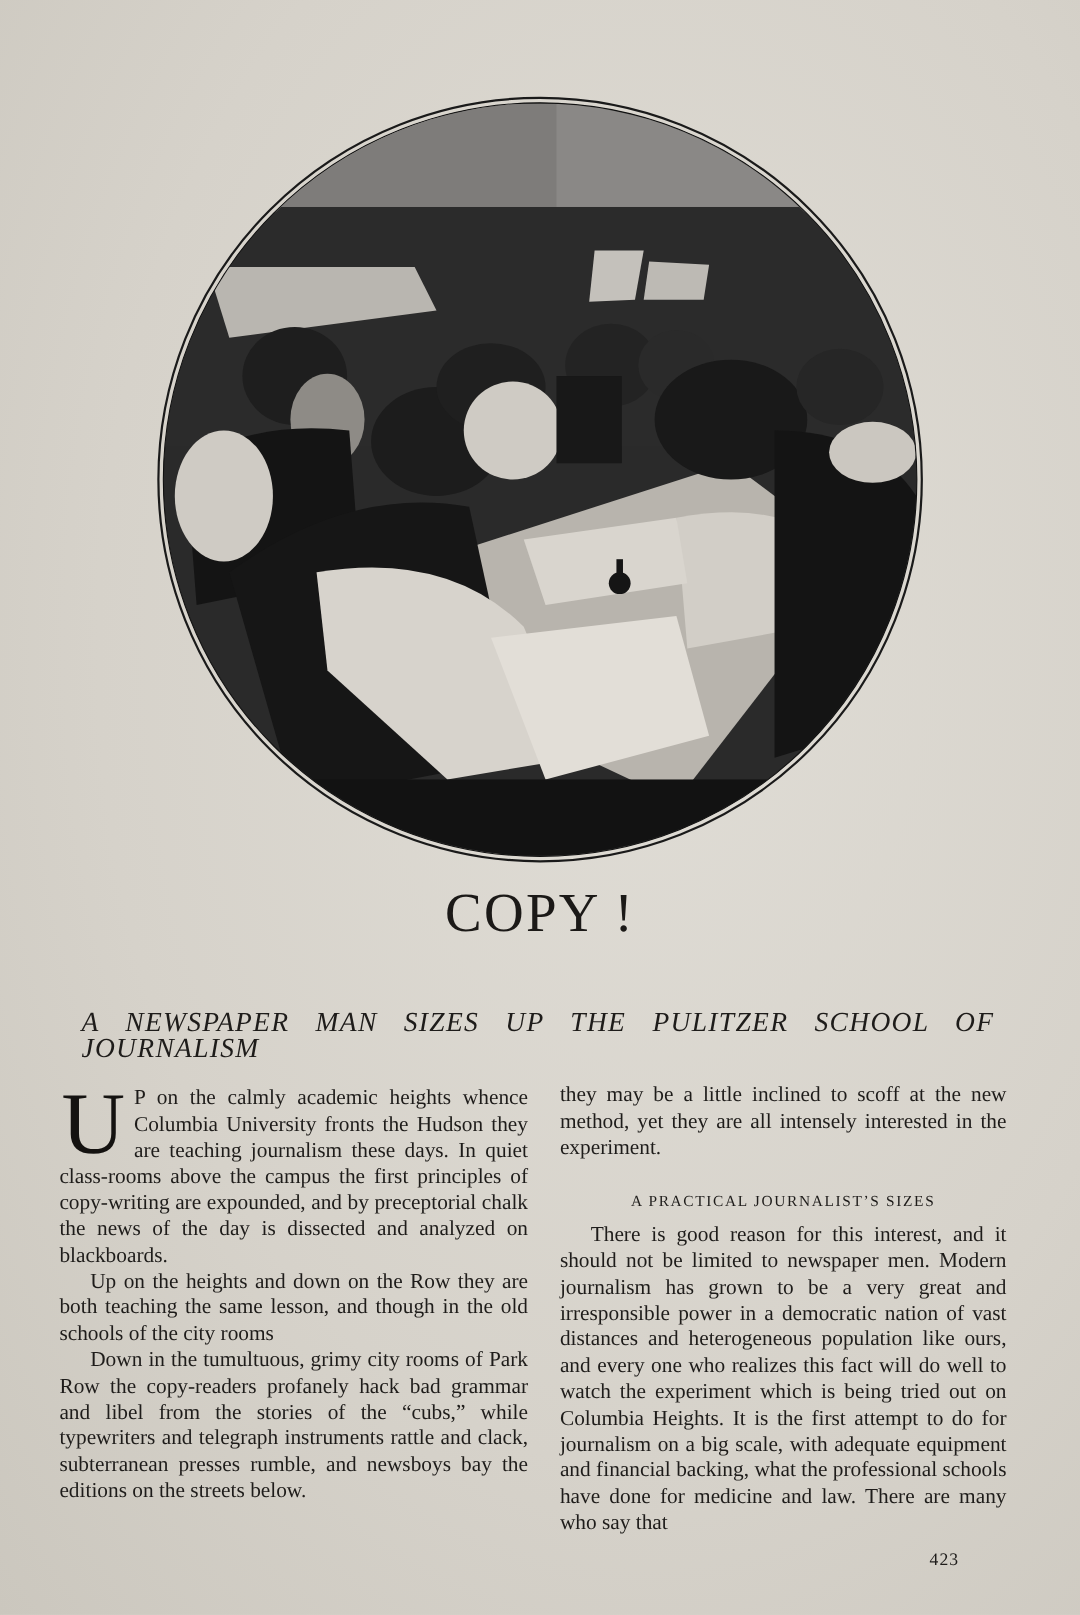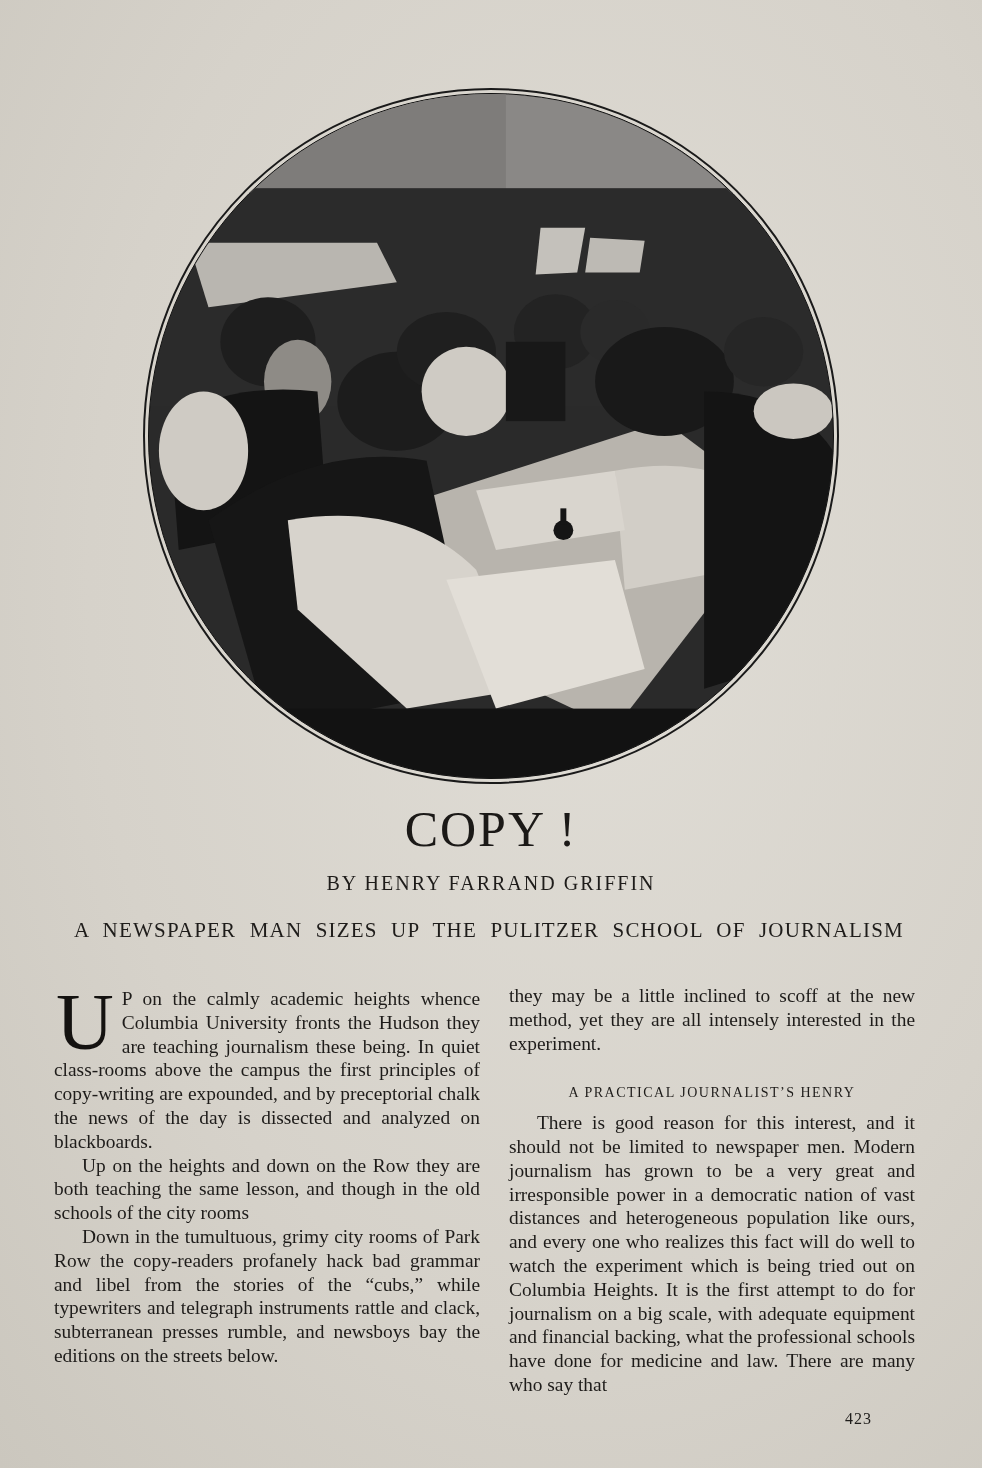--- a/index.html
+++ b/index.html
@@ -34,22 +34,22 @@
     position: absolute; left: 0; width: 982px; top: 800px;
     text-align: center; font-size: 50px; letter-spacing: 2px; font-weight: normal;
     color: #1b1917;
   }
   .byline {
     position: absolute; left: 0; width: 982px; top: 872px;
     text-align: center; font-size: 20px; letter-spacing: 2px;
   }
   .deck {
     position: absolute; left: 74px; width: 830px; top: 918px;
-    font-size: 21px; letter-spacing: 1.2px; line-height: 24px;
-    text-align: justify; text-align-last: justify;
+    font-size: 25px; letter-spacing: 1.2px; line-height: 24px;
+    text-align: justify; text-align-last: justify; font-style: italic;
   }
   .deck div { text-align: justify; text-align-last: justify; }
 
   
   .col {
     position: absolute; font-size: 19.4px; line-height: 23.8px;
     text-align: justify;
   }
   .col-left { left: 54px; top: 987px; width: 426px; }
   .col-right { left: 509px; top: 984px; width: 406px; }
@@ -111,34 +111,33 @@
 
         <circle cx="418" cy="440" r="10" fill="#151515"></circle>
         <rect x="415" y="418" width="6" height="16" fill="#151515"></rect>
 
         <rect x="0" y="620" width="690" height="70" fill="#121212"></rect>
       </svg>
     </div>
   </div>
 
   <div class="title">COPY !</div>
-  <div class="byline">BY HENRY FARRAND GRIFFIN</div>
 
   <div class="deck">
     <div>A NEWSPAPER MAN SIZES UP THE PULITZER SCHOOL OF JOURNALISM</div>
   </div>
 
   <div class="col col-left">
     <p class="first">
-      <span class="dropcap">U</span><span>P on the calmly academic heights whence Columbia University fronts the Hudson they are teaching journalism these being. In quiet class-rooms above the campus the first principles of copy-writing are expounded, and by preceptorial chalk the news of the day is dissected and analyzed on blackboards.</span>
+      <span class="dropcap">U</span><span>P on the calmly academic heights whence Columbia University fronts the Hudson they are teaching journalism these days. In quiet class-rooms above the campus the first principles of copy-writing are expounded, and by preceptorial chalk the news of the day is dissected and analyzed on blackboards.</span>
     </p>
     <p>Up on the heights and down on the Row they are both teaching the same lesson, and though in the old schools of the city rooms</p>
     <p>Down in the tumultuous, grimy city rooms of Park Row the copy-readers profanely hack bad grammar and libel from the stories of the “cubs,” while typewriters and telegraph instruments rattle and clack, subterranean presses rumble, and newsboys bay the editions on the streets below.</p>
   </div>
 
   <div class="col col-right">
     <p class="first">they may be a little inclined to scoff at the new method, yet they are all intensely interested in the experiment.</p>
-    <div class="subhead">A PRACTICAL JOURNALIST’S HENRY</div>
+    <div class="subhead">A PRACTICAL JOURNALIST’S SIZES</div>
     <p>There is good reason for this interest, and it should not be limited to newspaper men. Modern journalism has grown to be a very great and irresponsible power in a democratic nation of vast distances and heterogeneous population like ours, and every one who realizes this fact will do well to watch the experiment which is being tried out on Columbia Heights. It is the first attempt to do for journalism on a big scale, with adequate equipment and financial backing, what the professional schools have done for medicine and law. There are many who say that</p>
   </div>
 
   <div class="folio">423</div>
 </div>
 
 </body></html>

